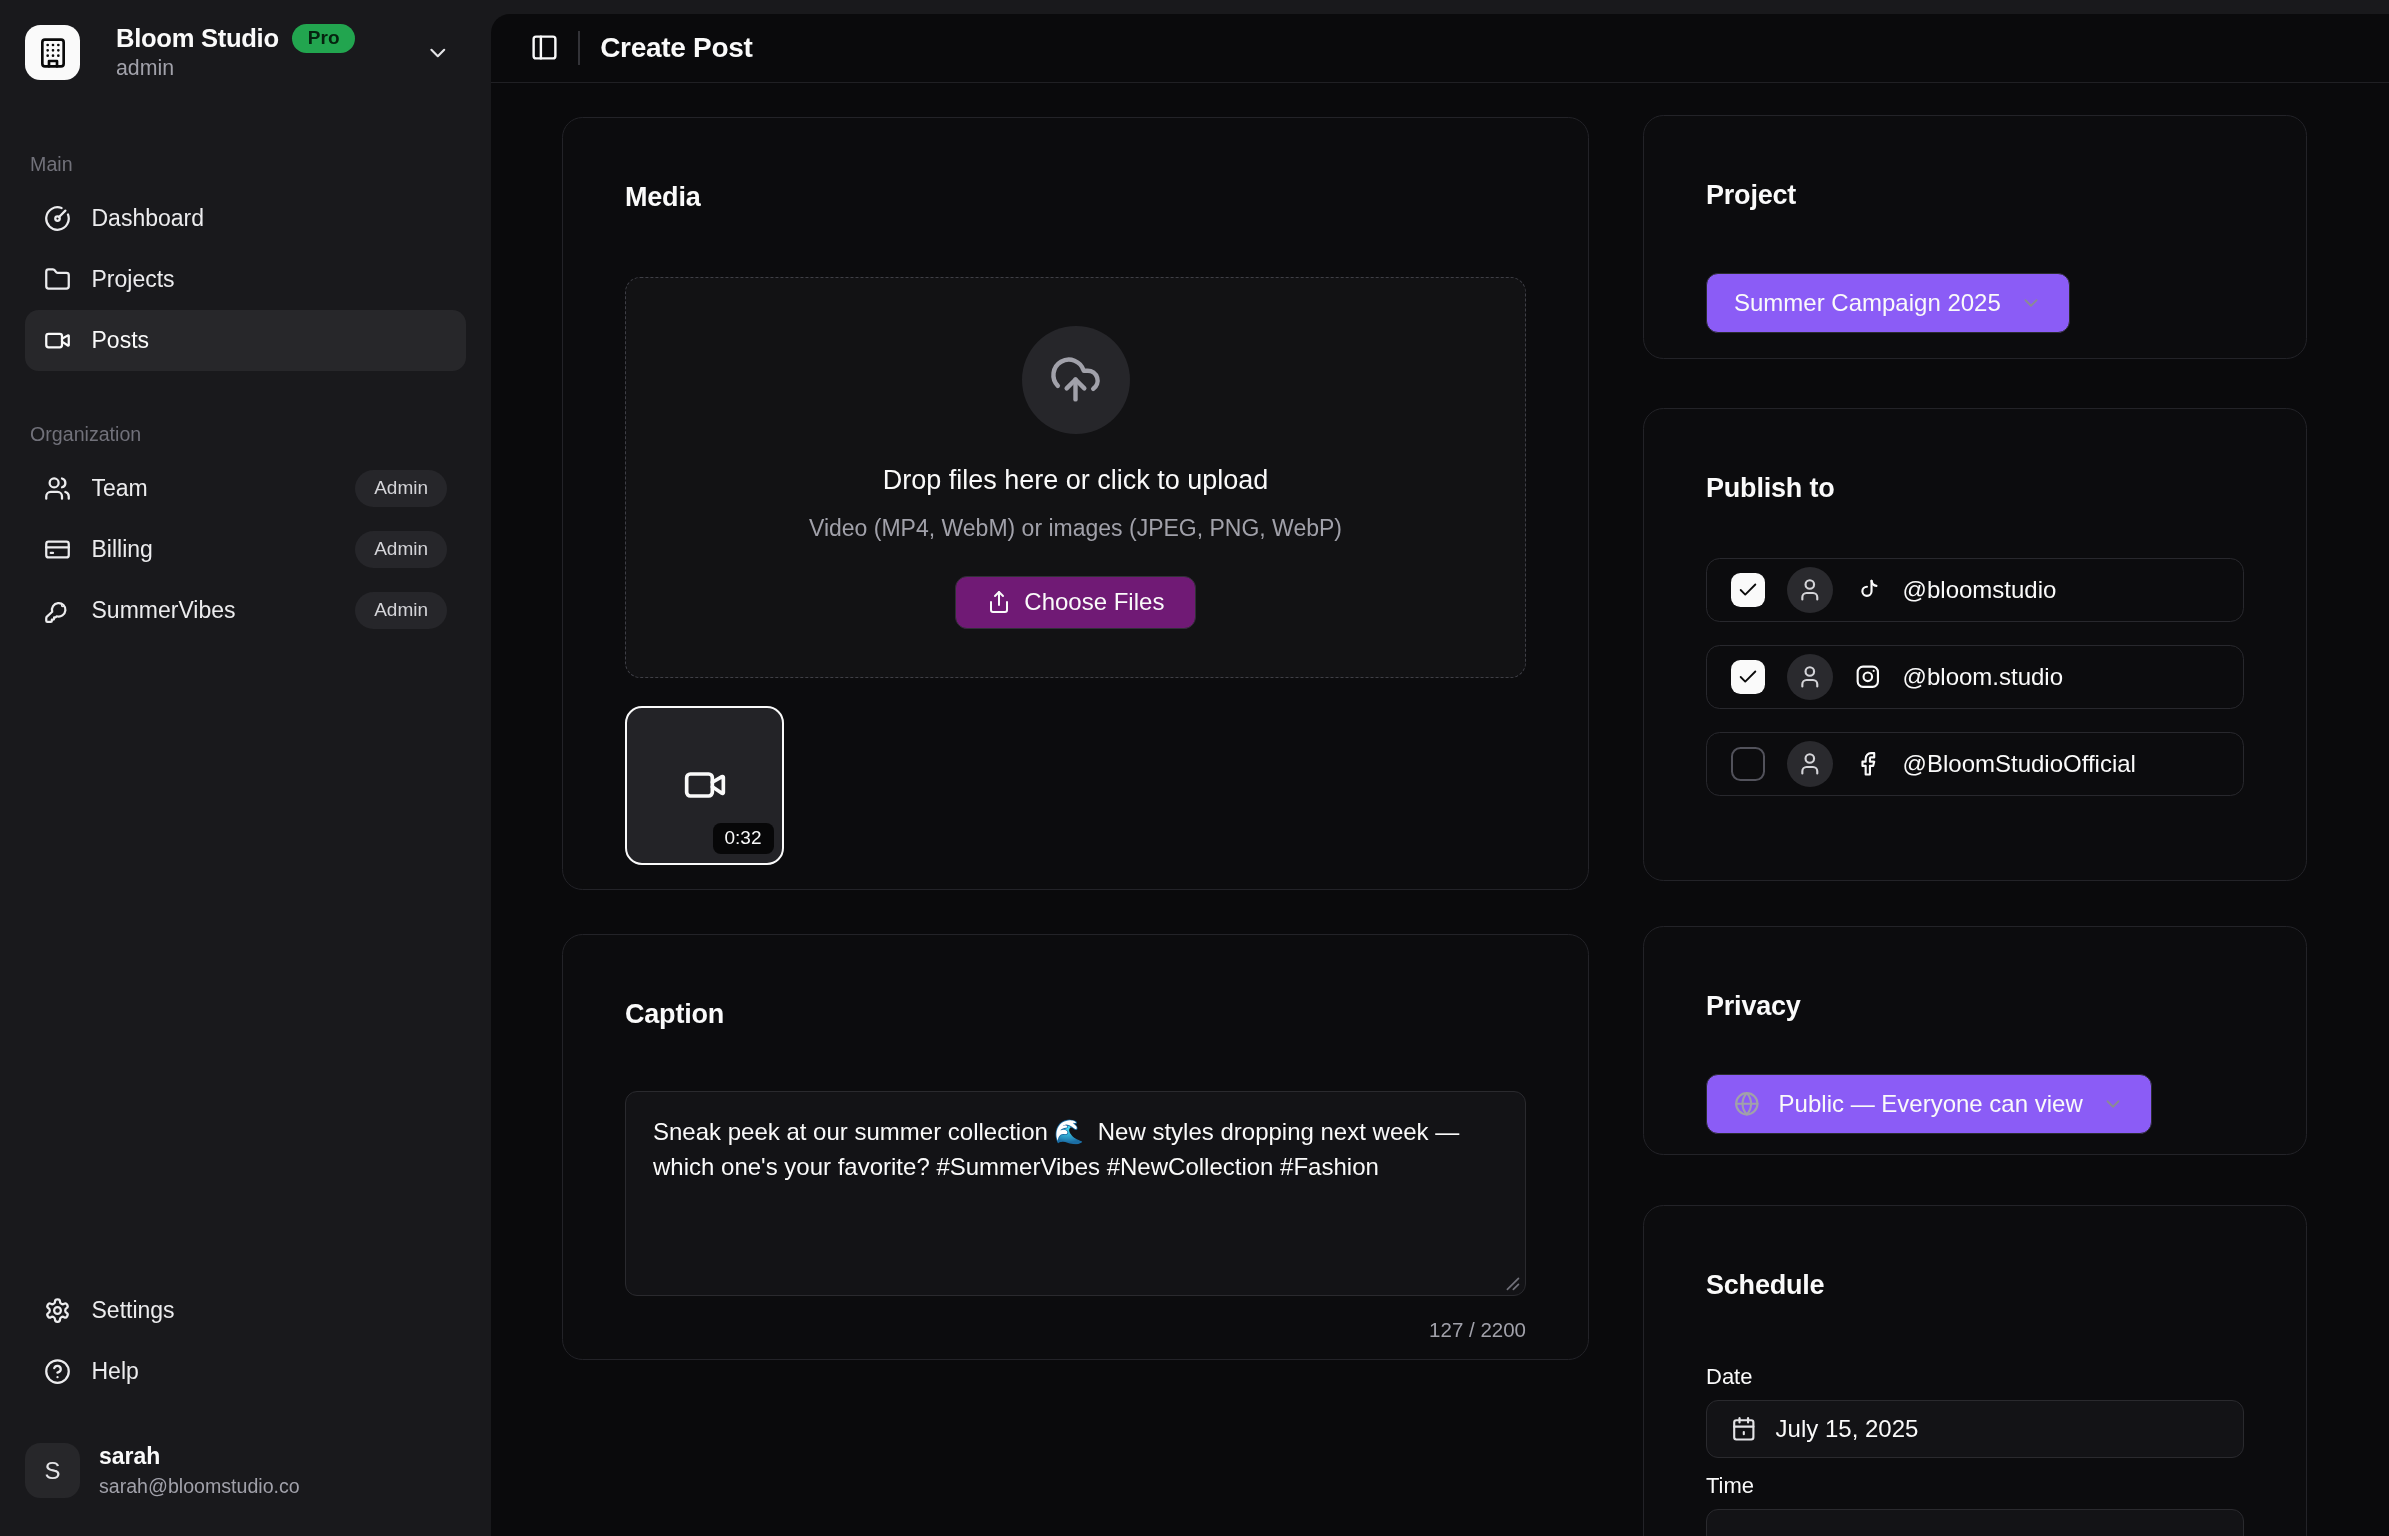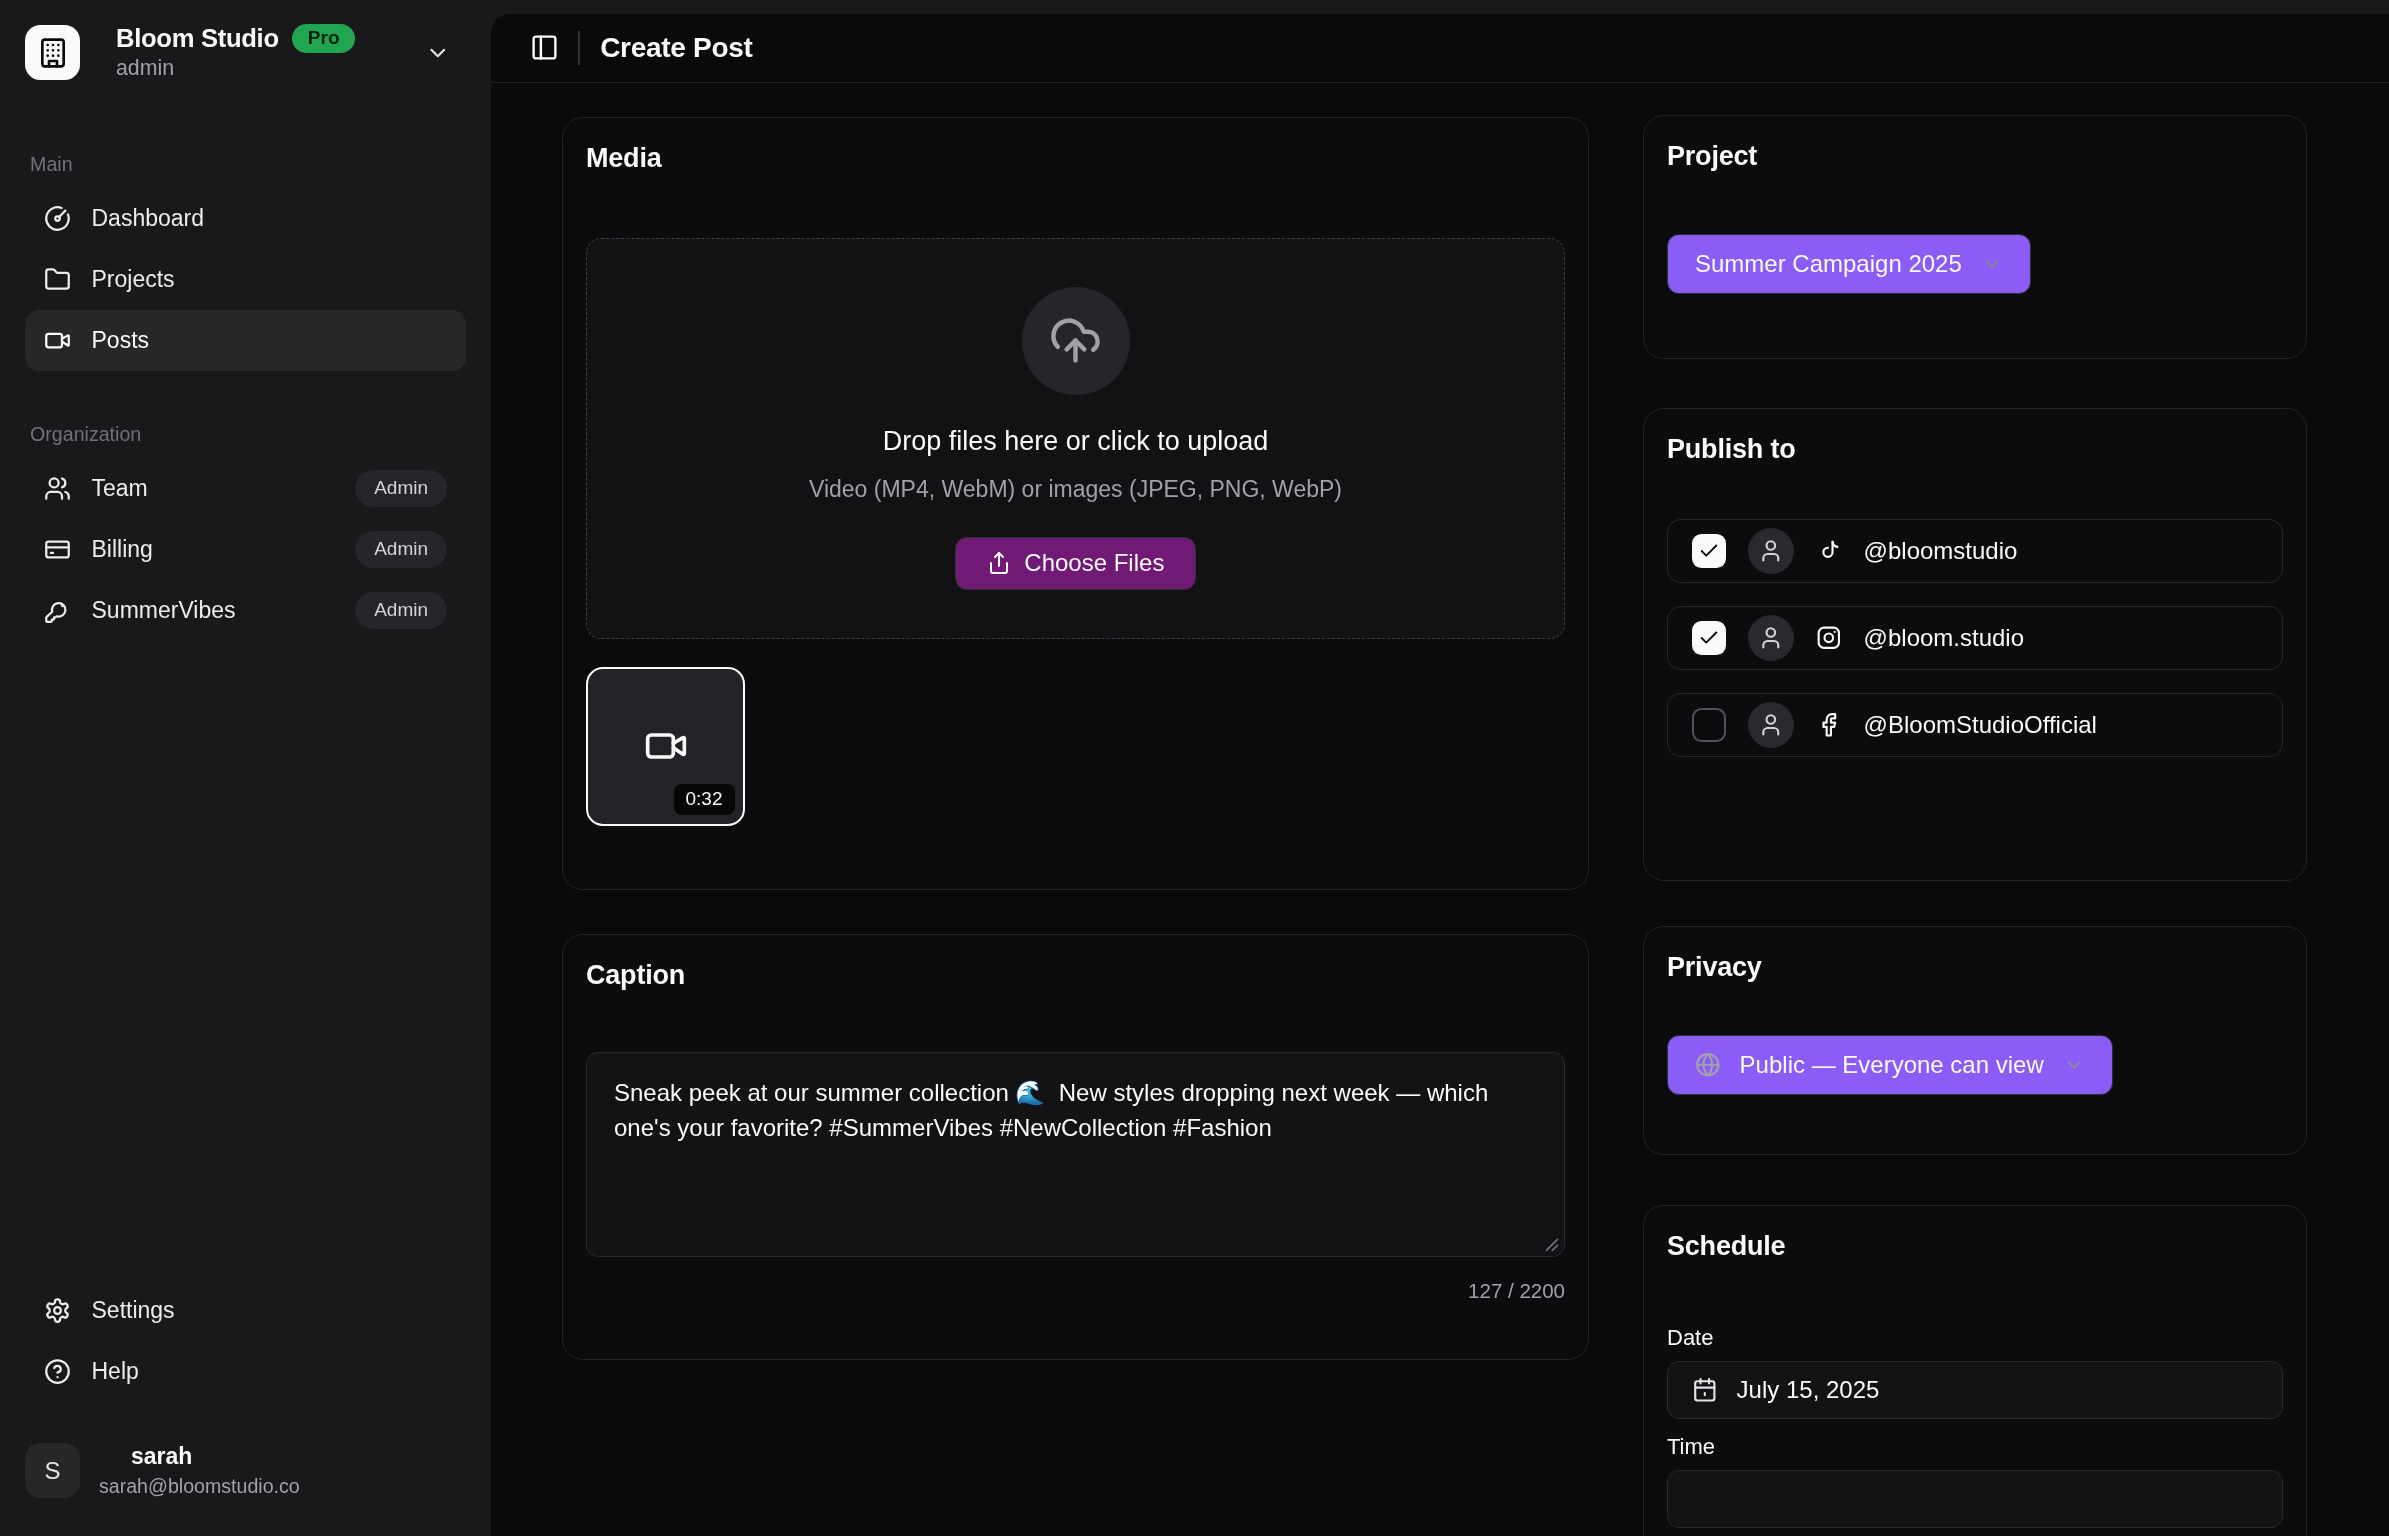--- a/index.html
+++ b/index.html
@@ -41,40 +41,40 @@
   .nav-item svg { width:27px; height:27px; flex:none; }
   .nav-item .grow { flex:1; }
   .pill-badge { background:#26262a; color:#d4d4d8; font-size:19px; padding:7.7px 19px 9.4px;
                 border-radius:853px; line-height:1; }
   .spacer { flex:1; }
 
   .user-row { display:flex; align-items:center; gap:19px; margin-top:41px; flex:none; }
   .avatar { width:55px; height:55px; border-radius:15.4px; background:#27272a; color:#e4e4e7;
             font-size:24px; display:flex; align-items:center; justify-content:center; flex:none; }
   .user-meta { display:flex; flex-direction:column; gap:4.3px; }
-  .user-name { font-size:23px; font-weight:600; color:#fafafa;margin-left:32px; }
+  .user-name { font-size:23px; font-weight:600; color:#fafafa; }
   .user-email { font-size:19.6px; color:#a1a1aa; }
 
   
   .main-panel {
     position:absolute; left:491px; top:13.7px; right:0; bottom:0;
     background:#0a0a0c; border-top-left-radius:19px; overflow:hidden;
   }
   .topbar { height:69px; display:flex; align-items:center; padding-left:39px;
             border-bottom:0.9px solid #202024; }
   .tb-toggle { color:#fafafa; width:29px; height:29px; }
   .tb-toggle svg { width:29px; height:29px; }
   .tb-sep { width:1.7px; height:34px; background:#333338; margin:0 20.5px 0 19px; }
   .tb-title { font-size:28px; font-weight:600; letter-spacing:-0.3px; }
 
   .content { display:flex; align-items:flex-start; padding:0 83px 0 71px; }
   .col-left { width:1027px; flex:none; display:flex; flex-direction:column; }
   .col-right { width:664px; flex:none; margin-left:54px; display:flex; flex-direction:column; }
 
-  .card { border:1.3px solid #232328; border-radius:20.5px; background:#0c0c0e; padding:23px; }
+  .card { border:1.3px solid #232328; border-radius:20.5px; background:#0c0c0e; padding:62px; }
   .card-title { font-size:27px; font-weight:600; letter-spacing:-0.2px; line-height:34px; }
 
   
   .card-media { height:773px; margin-top:34px; }
   .dropzone { margin-top:63px; height:401px; border:1.7px dashed #3f3f46; border-radius:15.4px;
               background:#121214; display:flex; flex-direction:column; align-items:center;
               justify-content:center; }
   .up-circle { width:108px; height:108px; border-radius:50%; background:#26262a; color:#a1a1aa;
                display:flex; align-items:center; justify-content:center; }
   .up-circle svg { width:53px; height:53px; }

